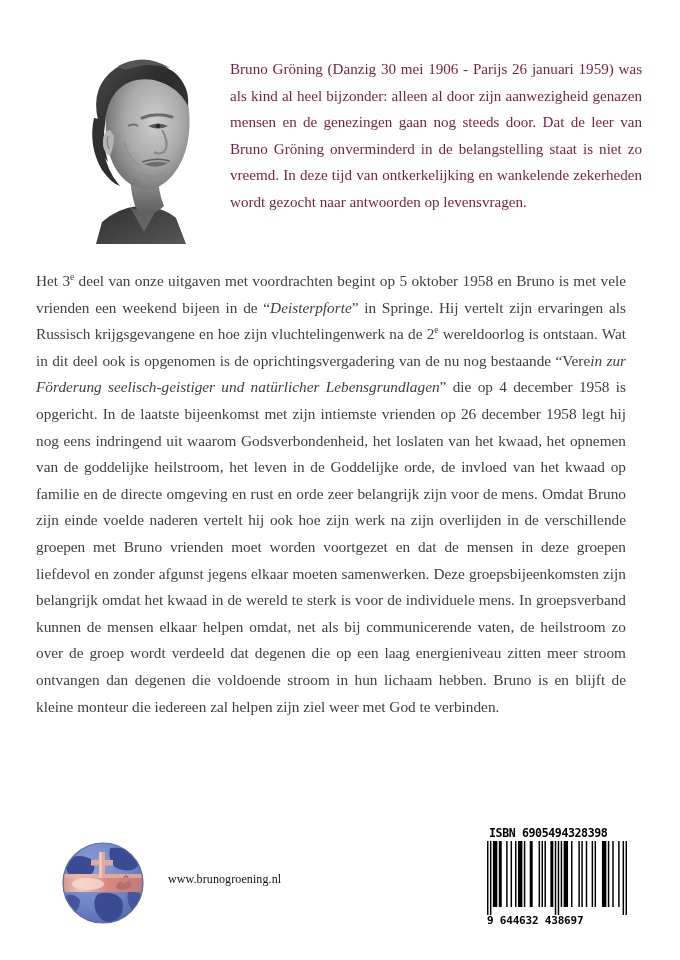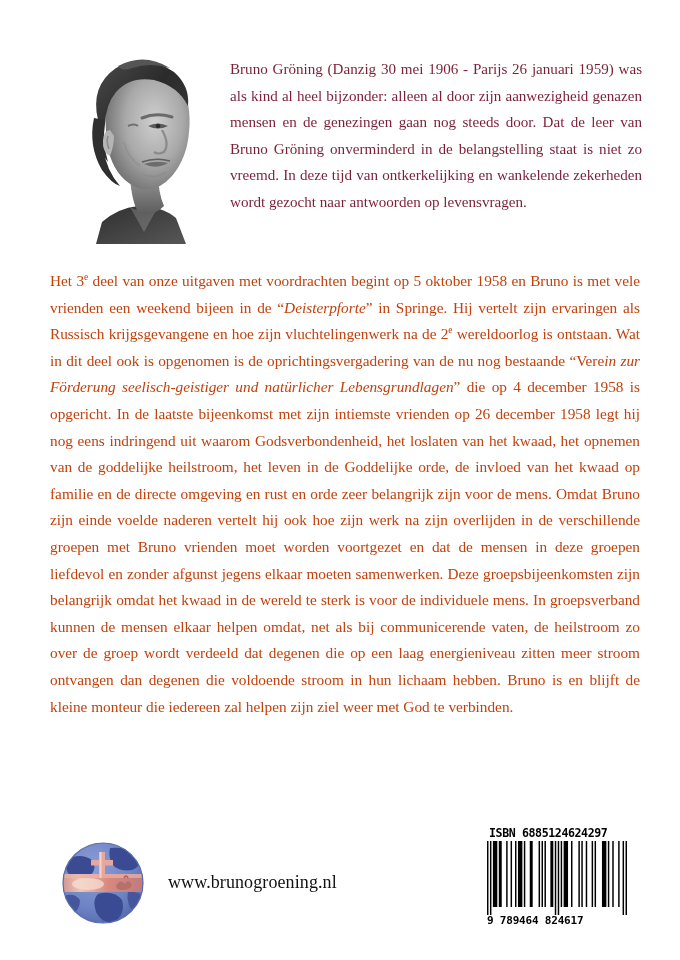--- a/index.html
+++ b/index.html
@@ -50,28 +50,28 @@
     line-height: 26.5px;
     text-align: justify;
     text-justify: inter-word;
     color: #7a1f38;
   }
   .intro-text > span { display: inline; }
 
   
   .body-copy {
     position: absolute;
-    left: 50px;
+    left: 36px;
     top: 268px;
     width: 590px;
     font-size: 15.3px;
     line-height: 26.6px;
     text-align: justify;
     text-justify: inter-word;
-    color: #c2410c;
+    color: #404040;
   }
   .body-copy i { font-style: italic; }
   sup {
     font-size: 0.62em;
     vertical-align: super;
     line-height: 0;
   }
 
   
   .footer {
@@ -87,21 +87,21 @@
     left: 58px;
     top: 12px;
     width: 90px;
     height: 90px;
   }
 
   .site-url {
     position: absolute;
     left: 168px;
     top: 46px;
-    font-size: 18px;
+    font-size: 12px;
     color: #111111;
     letter-spacing: 0.1px;
     font-family: "Liberation Serif", "DejaVu Serif", serif;
   }
 
   
   .barcode-box {
     position: absolute;
     left: 487px;
     top: 0px;
@@ -249,21 +249,21 @@
           <path d="M66 40 Q68 36 70 40" stroke="#a86462" stroke-width="1.6" fill="none"></path>
         </g>
 
         <circle cx="45" cy="45" r="40" fill="none" stroke="#5a6bae" stroke-width="1.2"></circle>
       </svg>
     </div>
 
     <div class="site-url">www.brunogroening.nl</div>
 
     <div class="barcode-box">
-      <div class="isbn-line">ISBN 6885124624297</div>
+      <div class="isbn-line">ISBN 6905494328398</div>
       <svg class="bars" width="140" height="74" viewBox="0 0 140 74">
         <rect x="0" y="0" width="140" height="74" fill="#ffffff"></rect>
         <g fill="#000000" id="barset">
             <rect x="0.00" y="0" width="1.47" height="74"></rect>
             <rect x="2.95" y="0" width="1.47" height="74"></rect>
             <rect x="5.89" y="0" width="4.42" height="66"></rect>
             <rect x="11.79" y="0" width="2.95" height="66"></rect>
             <rect x="19.16" y="0" width="1.47" height="66"></rect>
             <rect x="23.58" y="0" width="1.47" height="66"></rect>
             <rect x="28.00" y="0" width="1.47" height="66"></rect>
@@ -285,17 +285,17 @@
             <rect x="104.63" y="0" width="1.47" height="66"></rect>
             <rect x="107.58" y="0" width="1.47" height="66"></rect>
             <rect x="114.95" y="0" width="4.42" height="66"></rect>
             <rect x="120.84" y="0" width="1.47" height="66"></rect>
             <rect x="125.26" y="0" width="1.47" height="66"></rect>
             <rect x="131.16" y="0" width="1.47" height="66"></rect>
             <rect x="135.58" y="0" width="1.47" height="74"></rect>
             <rect x="138.53" y="0" width="1.47" height="74"></rect>
           </g>
       </svg>
-      <div class="ean-line">9 789464 824617</div>
+      <div class="ean-line">9 644632 438697</div>
     </div>
 
   </div>
 </div>
 
 </body></html>

